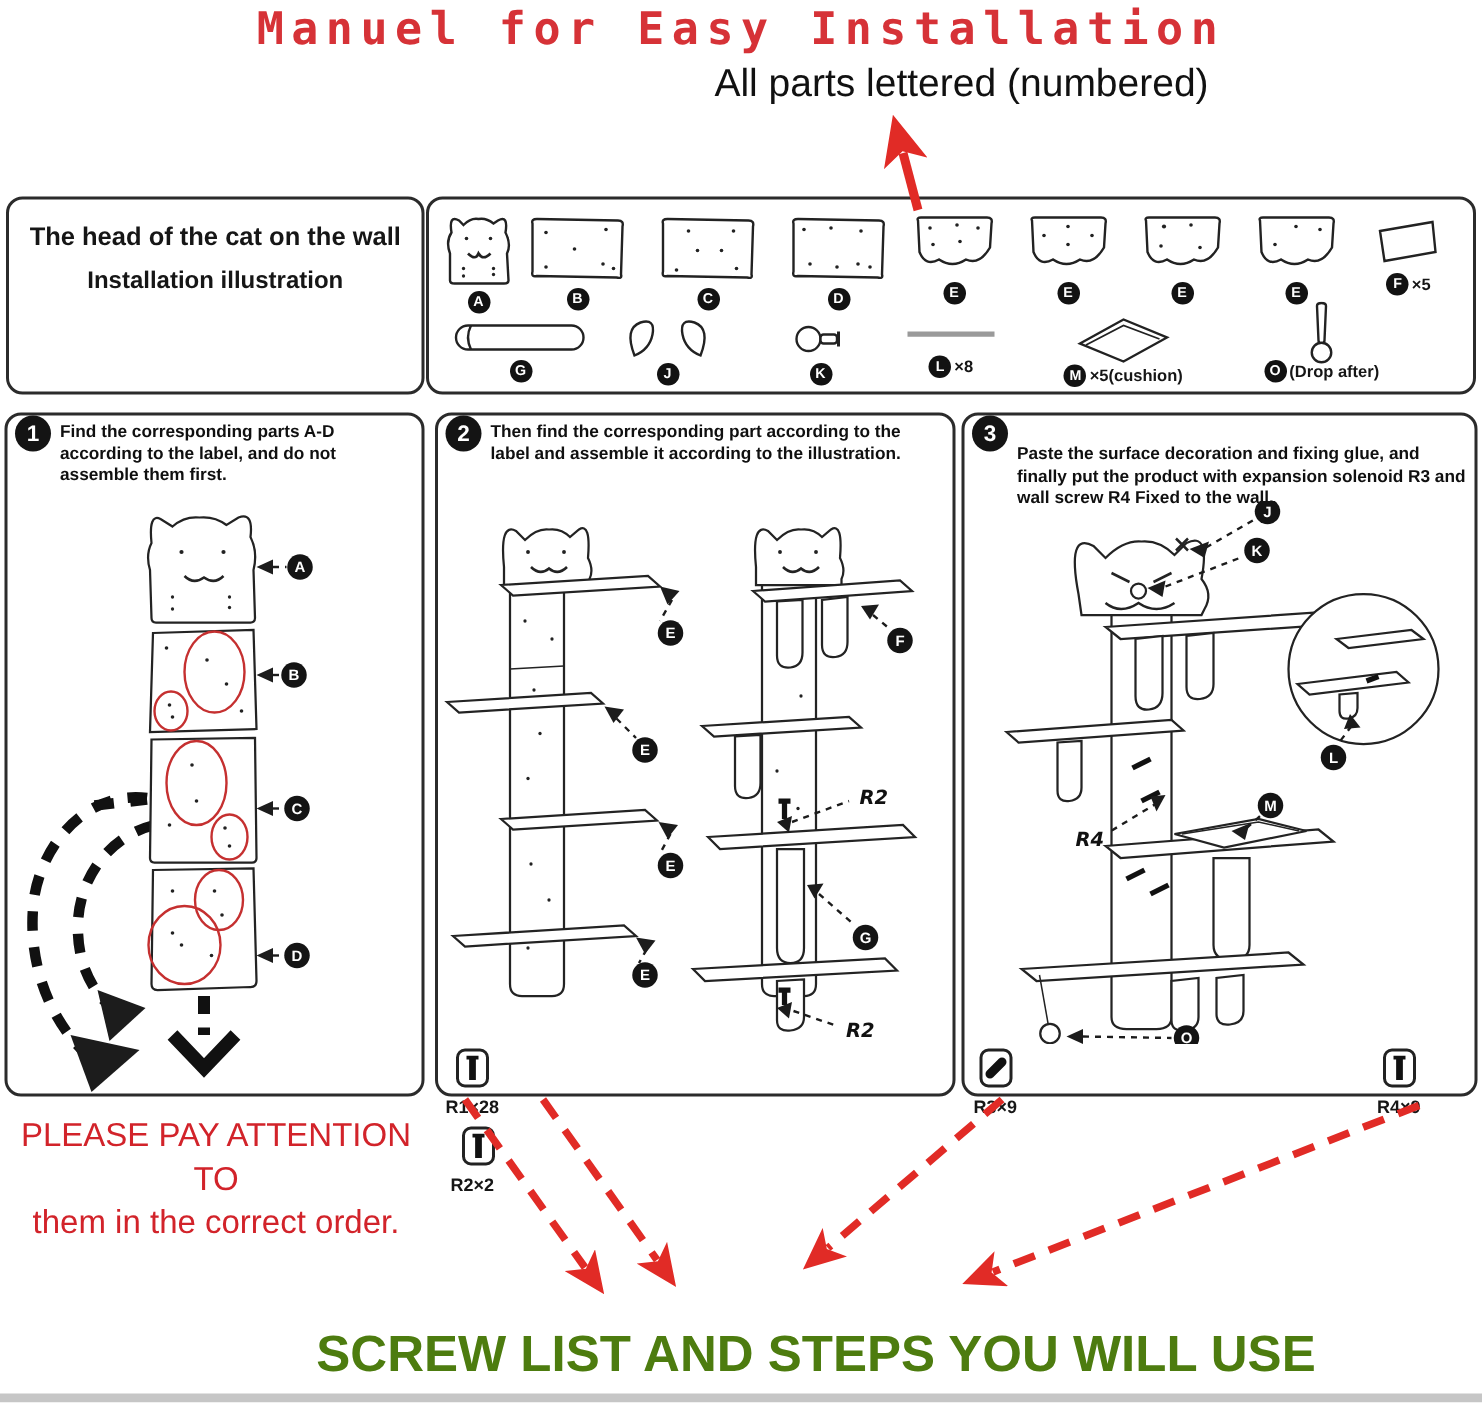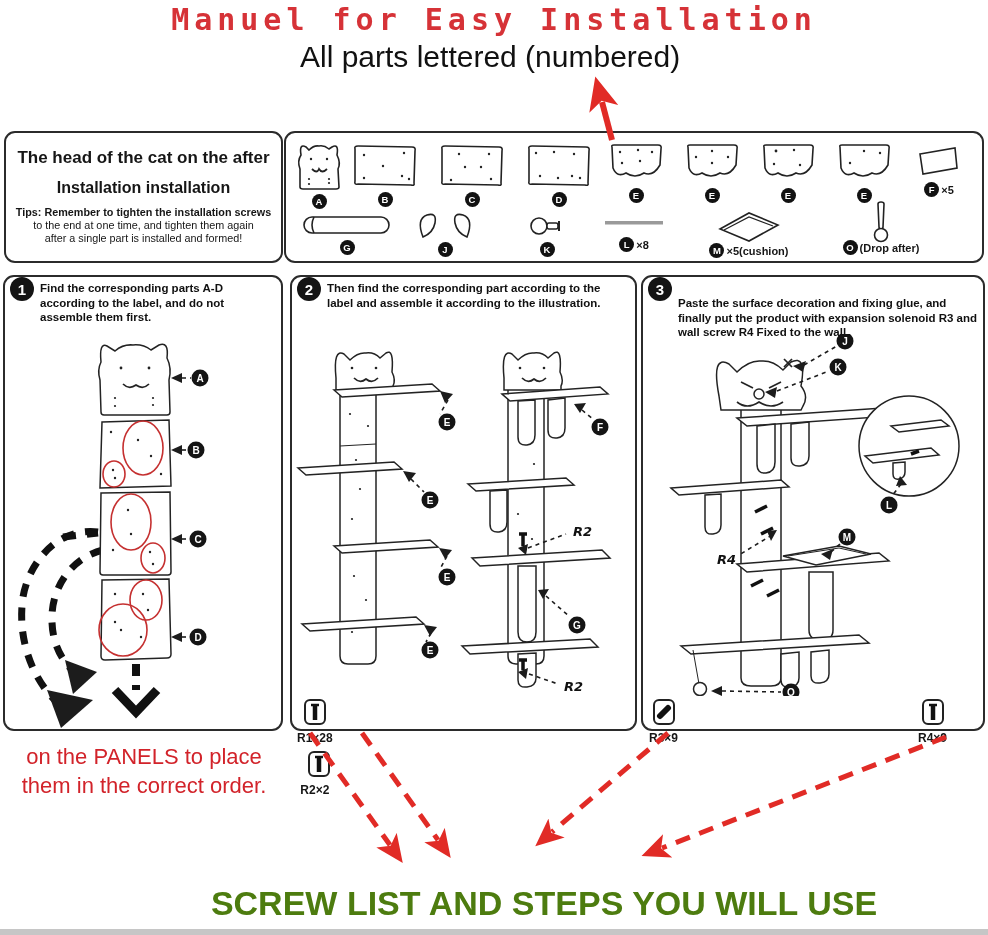--- a/index.html
+++ b/index.html
@@ -3,21 +3,21 @@
 <meta charset="utf-8">
 <style>
   html,body{margin:0;padding:0;}
   body{width:988px;height:935px;position:relative;background:#fff;color:#161616;
        font-family:"Liberation Sans",sans-serif;overflow:hidden;}
   .abs{position:absolute;}
   
   .title{top:2px;left:0;width:988px;text-align:center;
          font-family:"DejaVu Sans Mono",monospace;font-weight:bold;font-size:30px;
          letter-spacing:5px;color:#d63237;}
-  .subtitle{top:40px;left:300px;width:650px;text-align:left;font-size:30px;color:#111;}
+  .subtitle{top:40px;left:316px;width:650px;text-align:center;font-size:26px;color:#111;}
   
   .box{border:2px solid #2b2b2b;border-radius:11px;background:#fff;box-sizing:border-box;}
   .infobox{left:4px;top:131px;width:279px;height:132px;text-align:center;}
   .infobox .l1{font-size:17px;font-weight:bold;margin-top:15px;}
   .infobox .l2{font-size:16px;font-weight:bold;margin-top:11px;}
   .infobox .tips{margin-top:9px;font-size:10.8px;line-height:1.22;}
   .infobox .tips .tb{font-weight:bold;}
   .partsbox{left:284px;top:131px;width:700px;height:132px;}
   .pcell{position:absolute;display:flex;flex-direction:column;align-items:center;}
   .pshape{display:block;}
@@ -61,27 +61,22 @@
   .graybar{top:929px;left:0;width:988px;height:6px;background:#c6c6c6;}
   .overlay{pointer-events:none;}
 </style>
 </head>
 <body>
 
 <div class="abs title">Manuel for Easy Installation</div>
 <div class="abs subtitle">All parts lettered (numbered)</div>
 
 <div class="abs box infobox">
-  <div class="l1">The head of the cat on the after</div>
-  <div class="l2">Installation installation</div>
-  <div class="tips">
-    <div class="tb">Tips: Remember to tighten the installation screws</div>
-    <div>to the end at one time, and tighten them again</div>
-    <div>after a single part is installed and formed!</div>
-  </div>
+  <div class="l1">The head of the cat on the wall</div>
+  <div class="l2">Installation illustration</div>
 </div>
 
 <div class="abs box partsbox">
 
   <div class="pcell" style="left:2px;top:6px;width:62px;">
     <svg class="pshape" width="46" height="52">
       <path d="M5,16 Q3,4 10,8 L13,11 Q18,6 23,7 Q28,6 33,10 L36,8 Q43,4 41,16 Q45,24 42,30 L43,48 Q43,50 40,50 L7,50 Q4,50 4,48 L4,30 Q1,22 5,16 Z"></path>
       <circle class="dot" cx="15" cy="20" r="1.2"></circle>
         <circle class="dot" cx="31" cy="20" r="1.2"></circle>
       <path class="dot" d="M16,30 Q21,35 23,30 Q26,35 31,30" style="fill:none;stroke:#222;stroke-width:1.8"></path>
@@ -536,21 +531,21 @@
   <span class="sicon">
     <svg width="16" height="20">
         <line x1="8" y1="3" x2="8" y2="18" stroke="#111" stroke-width="4.5"></line>
         <line x1="4" y1="3" x2="12" y2="3" stroke="#111" stroke-width="2.5"></line>
       </svg>
   </span>
   <span class="slabel">R4×9</span>
 </div>
 
 <div class="abs attention">
-  <div>on the PANELS to place</div>
+  <div>PLEASE PAY ATTENTION TO</div>
   <div>them in the correct order.</div>
 </div>
 
 <div class="abs bottomtitle">SCREW  LIST AND STEPS YOU WILL USE</div>
 <div class="abs graybar"></div>
 
 <svg class="abs overlay" style="left:0;top:0;" width="988" height="935" viewBox="0 0 988 935">
   <defs>
     <marker id="rh" markerWidth="5.6" markerHeight="5" refX="1.2" refY="2.5" orient="auto">
       <path d="M0,0 L5.6,2.5 L0,5 L1.4,2.5 Z" fill="#e12b26"></path>

